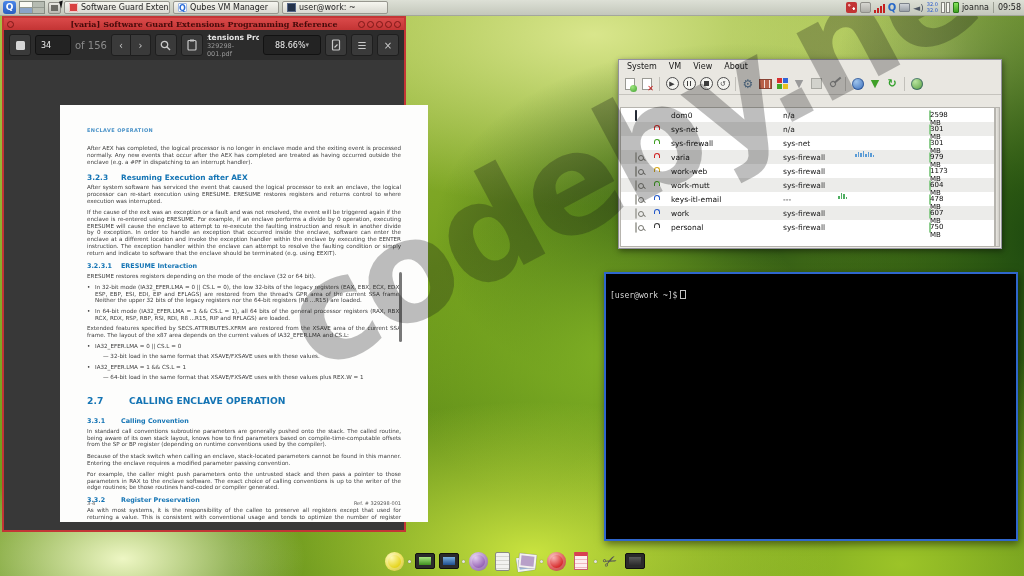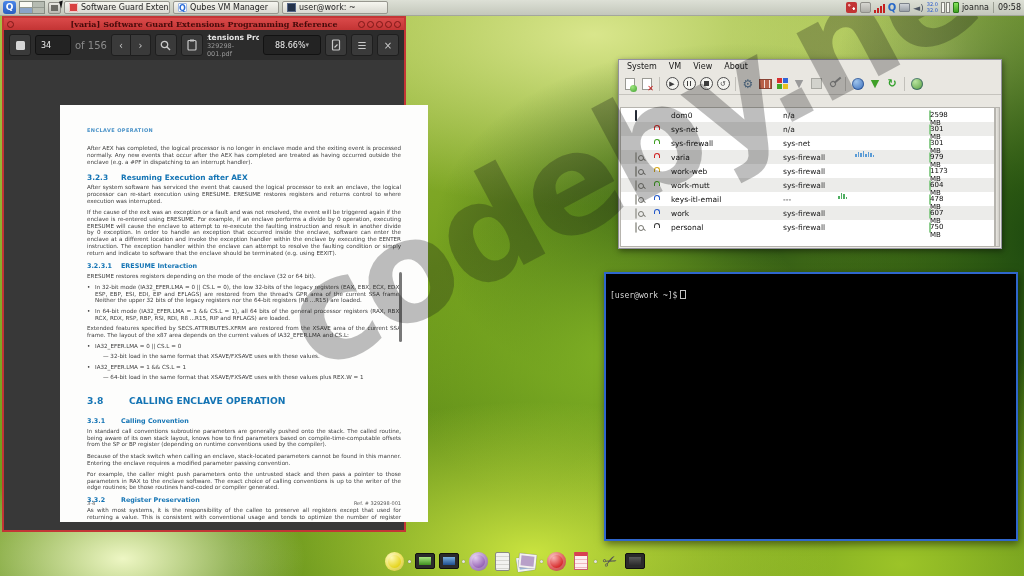--- a/index.html
+++ b/index.html
@@ -327,21 +327,21 @@
               <span class="bu">•</span>
               <span>IA32_EFER.LMA = 0 || CS.L = 0</span>
             </div>
           <div class="dash">—  32-bit load in the same format that XSAVE/FXSAVE uses with these values.</div>
           <div class="bl">
               <span class="bu">•</span>
               <span>IA32_EFER.LMA = 1 &amp;&amp; CS.L = 1</span>
             </div>
           <div class="dash">—  64-bit load in the same format that XSAVE/FXSAVE uses with these values plus REX.W = 1</div>
           <div class="dh h-big">
-            <span class="num">3.8</span>
+            <span class="num">2.7</span>
             <span>CALLING ENCLAVE OPERATION</span>
           </div>
           <div class="dh h-sub">
             <span class="num">3.3.1</span>
             <span>Calling Convention</span>
           </div>
           <p>In standard call conventions subroutine parameters are generally pushed onto the stack. The called routine, being aware of its own stack layout, knows how to find parameters based on compile-time-computable offsets from the SP or BP register (depending on runtime conventions used by the compiler).</p>
           <p>Because of the stack switch when calling an enclave, stack-located parameters cannot be found in this manner. Entering the enclave requires a modified parameter passing convention.</p>
           <p>For example, the caller might push parameters onto the untrusted stack and then pass a pointer to those parameters in RAX to the enclave software. The exact choice of calling conventions is up to the writer of the edge routines; be those routines hand-coded or compiler generated.</p>
           <div class="dh h-sub">

